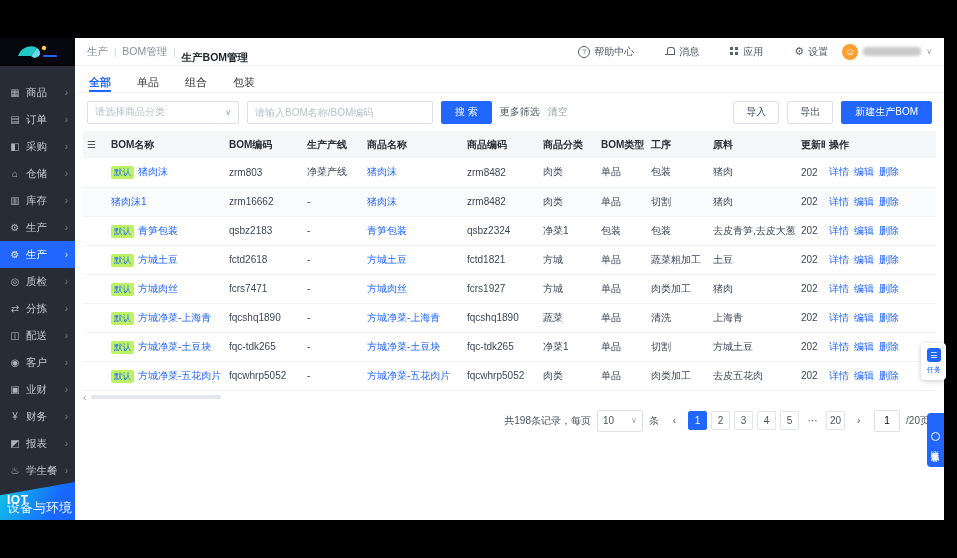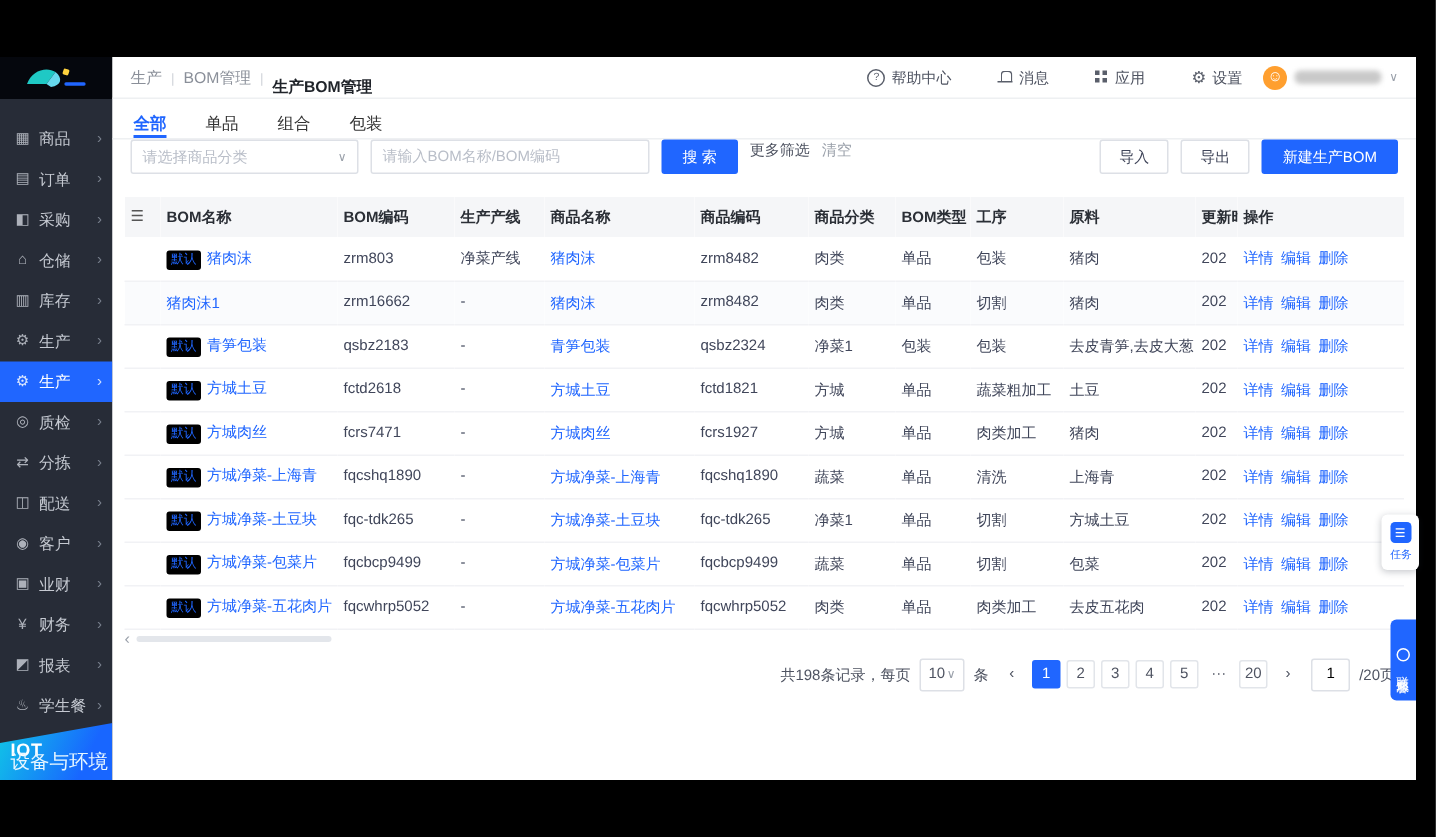--- a/index.html
+++ b/index.html
@@ -53,21 +53,21 @@
           clip-path:polygon(0 35%,100% 0,100% 100%,0 100%);}
   .iot-title{position:absolute;left:7px;bottom:13px;color:#fff;font-weight:bold;font-size:12px;letter-spacing:.5px;}
   .iot-sub{position:absolute;left:7px;bottom:3px;color:#e7f6ff;font-size:13px;text-align:center;}
 
   
   .main{position:absolute;left:75px;top:28px;width:869px;height:454px;background:#fff;box-sizing:border-box;}
   .tabs{height:26px;border-bottom:1px solid #eef0f2;display:flex;align-items:flex-end;padding:0 14px;gap:26px;}
   .tab{font-size:11px;color:#333;display:flex;align-items:center;border-bottom:2px solid transparent;cursor:pointer;}
   .tab.active{color:#2066ff;font-weight:bold;border-bottom-color:#2066ff;}
 
-  .filters{height:38px;display:flex;align-items:flex-start;padding:0 12px;gap:8px;box-sizing:border-box;}
+  .filters{height:38px;display:flex;align-items:center;padding:0 12px;gap:8px;box-sizing:border-box;}
   .sel{width:152px;height:23px;border:1px solid #dde0e6;border-radius:2px;display:flex;align-items:center;
        justify-content:space-between;padding:0 7px;box-sizing:border-box;font-size:10px;color:#b9bec8;background:#fff;cursor:pointer;}
   .inp{width:186px;height:23px;border:1px solid #dde0e6;border-radius:2px;padding:0 7px;box-sizing:border-box;
        font-size:10px;color:#333;background:#fff;outline:none;}
   .inp::placeholder{color:#b9bec8;}
   .btn{height:23px;border-radius:2px;font-size:10px;display:inline-flex;align-items:center;justify-content:center;
        cursor:pointer;box-sizing:border-box;white-space:nowrap;}
   .btn-primary{background:#2066ff;color:#fff;padding:0 13px;border:1px solid #2066ff;}
   .btn-plain{background:#fff;color:#40465a;padding:0 12px;border:1px solid #dde0e6;}
   .flink{font-size:10px;color:#4e5361;cursor:pointer;}
@@ -76,34 +76,34 @@
 
   
   .table-wrap{padding:0 8px;}
   table{width:100%;border-collapse:collapse;table-layout:fixed;font-size:10px;}
   th{background:#f5f6f8;height:27px;font-weight:bold;color:#2b2f36;text-align:left;padding:0 4px;
      white-space:nowrap;overflow:hidden;box-sizing:border-box;}
   td{height:29px;border-bottom:1px solid #f1f2f5;padding:0 4px;color:#40465a;white-space:nowrap;
      overflow:hidden;box-sizing:border-box;}
   tr.tinted td{background:#fafbfd;}
   .lnk{color:#2066ff;text-decoration:none;cursor:pointer;}
-  .badge{display:inline-block;background:#000000;color:#2066ff;border-radius:2px;font-size:8.5px;
-         padding:0 3px;line-height:13px;margin-right:4px;font-family:Liberation Mono, monospace;}
+  .badge{display:inline-block;background:#bef264;color:#2066ff;border-radius:2px;font-size:8.5px;
+         padding:0 3px;line-height:13px;margin-right:4px;}
   .ops a{margin-right:5px;text-align:center;}
   .col-settings{color:#555;font-size:10px;cursor:pointer;}
 
   .hscroll{height:10px;margin:1px 8px 0;display:flex;align-items:center;gap:4px;color:#9aa0aa;}
   .hs-arrow{font-size:11px;line-height:10px;cursor:pointer;}
   .hs-track{flex:1;height:4px;position:relative;}
   .hs-thumb{position:absolute;left:0;top:0;width:130px;height:4px;background:#e3e6eb;border-radius:2px;cursor:pointer;}
 
   
   .pager{display:flex;align-items:center;justify-content:flex-end;gap:6px;padding:8px 14px 0;
          font-size:10px;color:#4e5361;}
-  .psel{width:30px;height:22px;border:1px solid #dde0e6;border-radius:2px;display:flex;align-items:center;
+  .psel{width:46px;height:22px;border:1px solid #dde0e6;border-radius:2px;display:flex;align-items:center;
         justify-content:space-between;padding:0 5px;box-sizing:border-box;cursor:pointer;}
   .pages{display:flex;align-items:center;gap:4px;}
   .pbtn{min-width:19px;height:19px;border:1px solid #e2e5ea;border-radius:2px;display:inline-flex;
         align-items:center;justify-content:center;background:#fff;color:#4e5361;padding:0 3px;
         box-sizing:border-box;cursor:pointer;}
   .pbtn.active{background:#2066ff;border-color:#2066ff;color:#fff;}
   .pbtn.ellipsis,.pbtn.arrow{border:none;background:none;}
   .pjump{width:26px;height:22px;border:1px solid #dde0e6;border-radius:2px;text-align:center;
          font-size:10px;box-sizing:border-box;outline:none;}
 
@@ -406,34 +406,20 @@
                 <td>fqc-tdk265</td>
                 <td>净菜1</td>
                 <td>单品</td>
                 <td>切割</td>
                 <td>方城土豆</td>
                 <td>202</td>
                 <td class="ops"><a class="lnk">详情</a><a class="lnk">编辑</a><a class="lnk">删除</a></td>
               </tr>
               <tr>
                 <td></td>
-                <td><span class="badge">默认</span><a class="lnk">方城净菜-包菜片</a></td>
-                <td>fqcbcp9499</td>
-                <td>-</td>
-                <td><a class="lnk">方城净菜-包菜片</a></td>
-                <td>fqcbcp9499</td>
-                <td>蔬菜</td>
-                <td>单品</td>
-                <td>切割</td>
-                <td>包菜</td>
-                <td>202</td>
-                <td class="ops"><a class="lnk">详情</a><a class="lnk">编辑</a><a class="lnk">删除</a></td>
-              </tr>
-              <tr>
-                <td></td>
                 <td><span class="badge">默认</span><a class="lnk">方城净菜-五花肉片</a></td>
                 <td>fqcwhrp5052</td>
                 <td>-</td>
                 <td><a class="lnk">方城净菜-五花肉片</a></td>
                 <td>fqcwhrp5052</td>
                 <td>肉类</td>
                 <td>单品</td>
                 <td>肉类加工</td>
                 <td>去皮五花肉</td>
                 <td>202</td>

